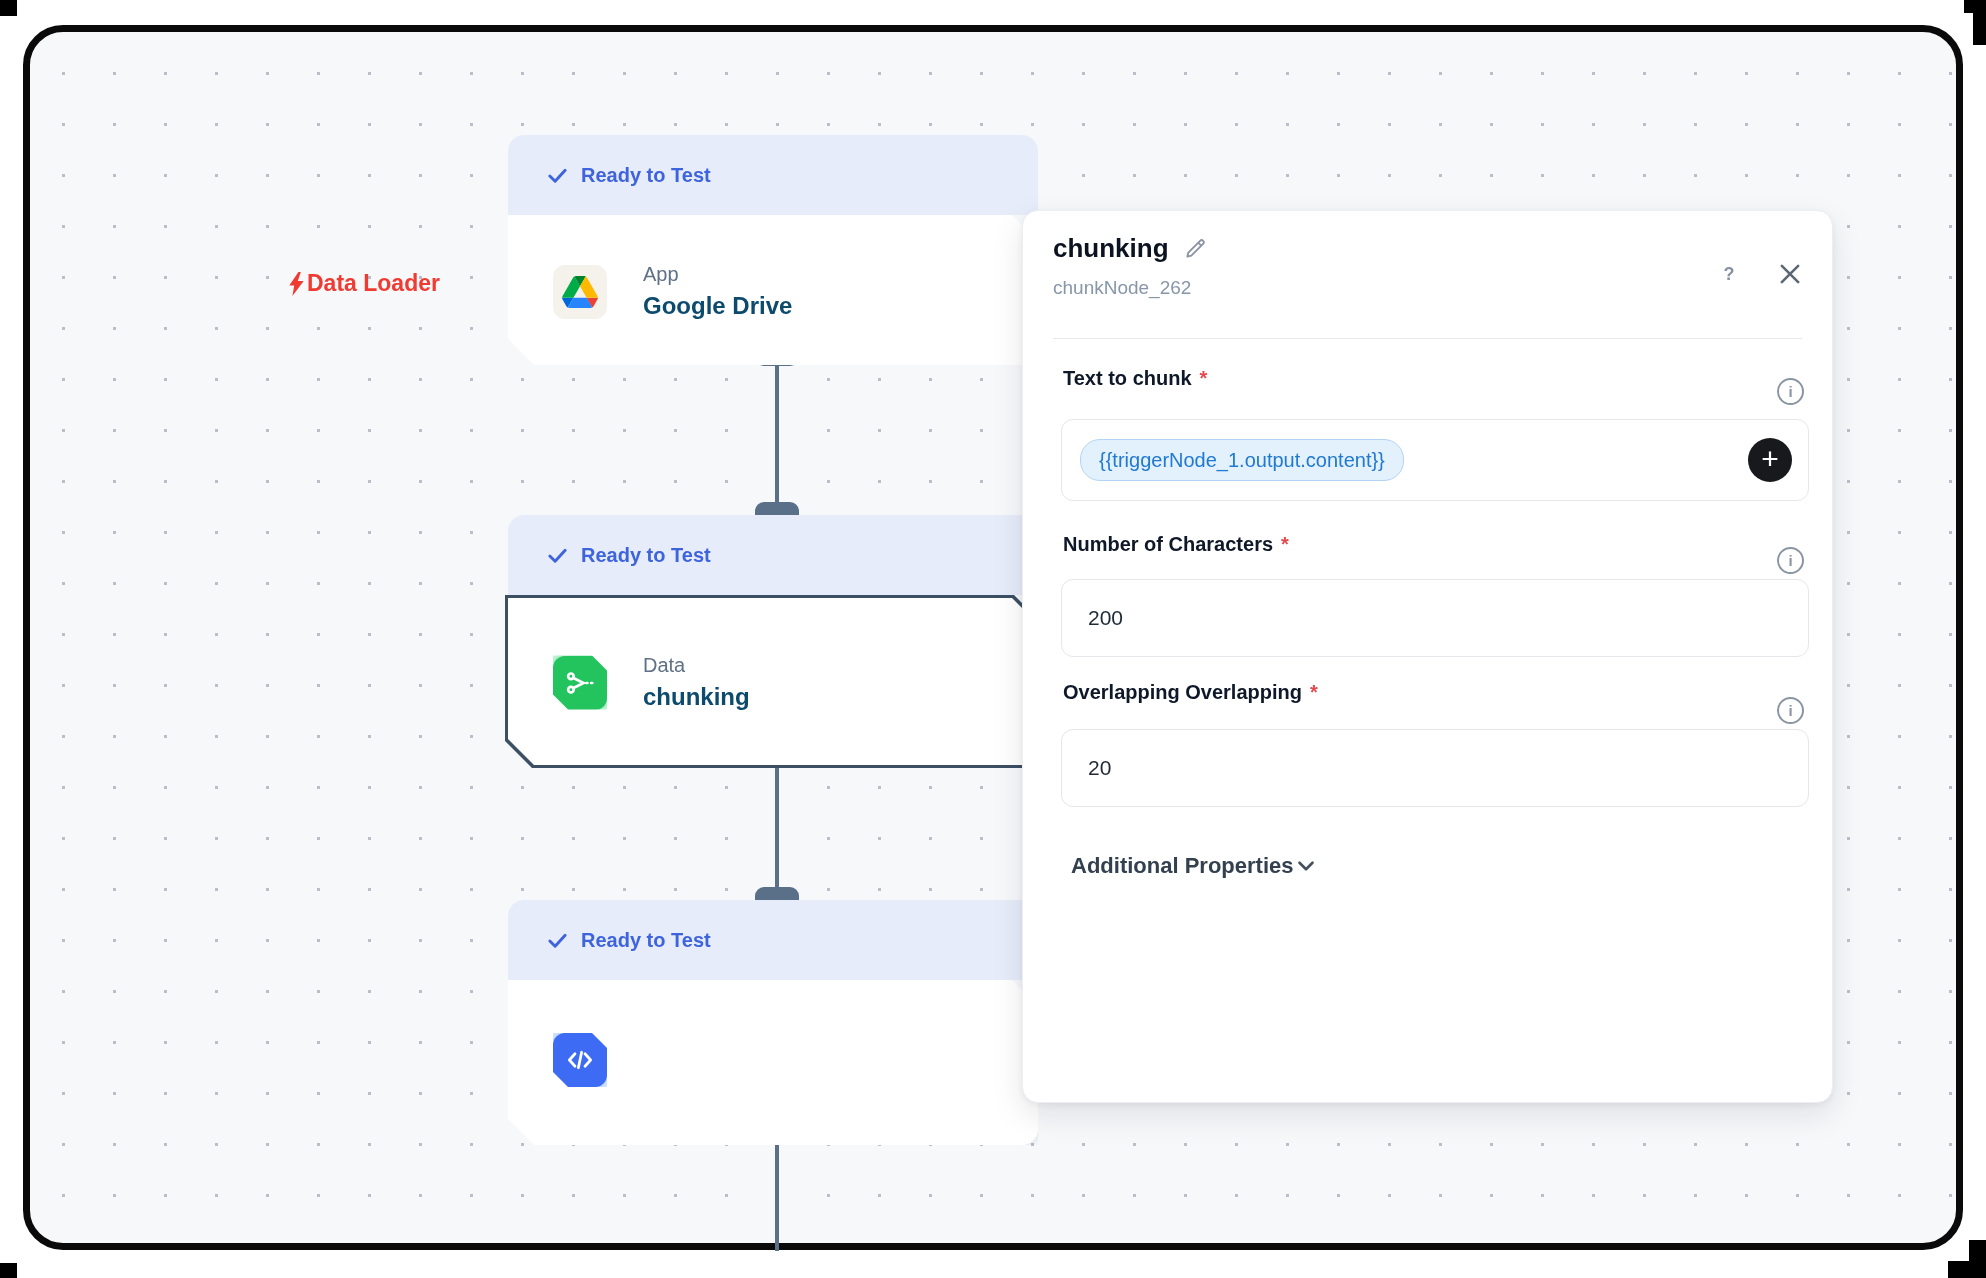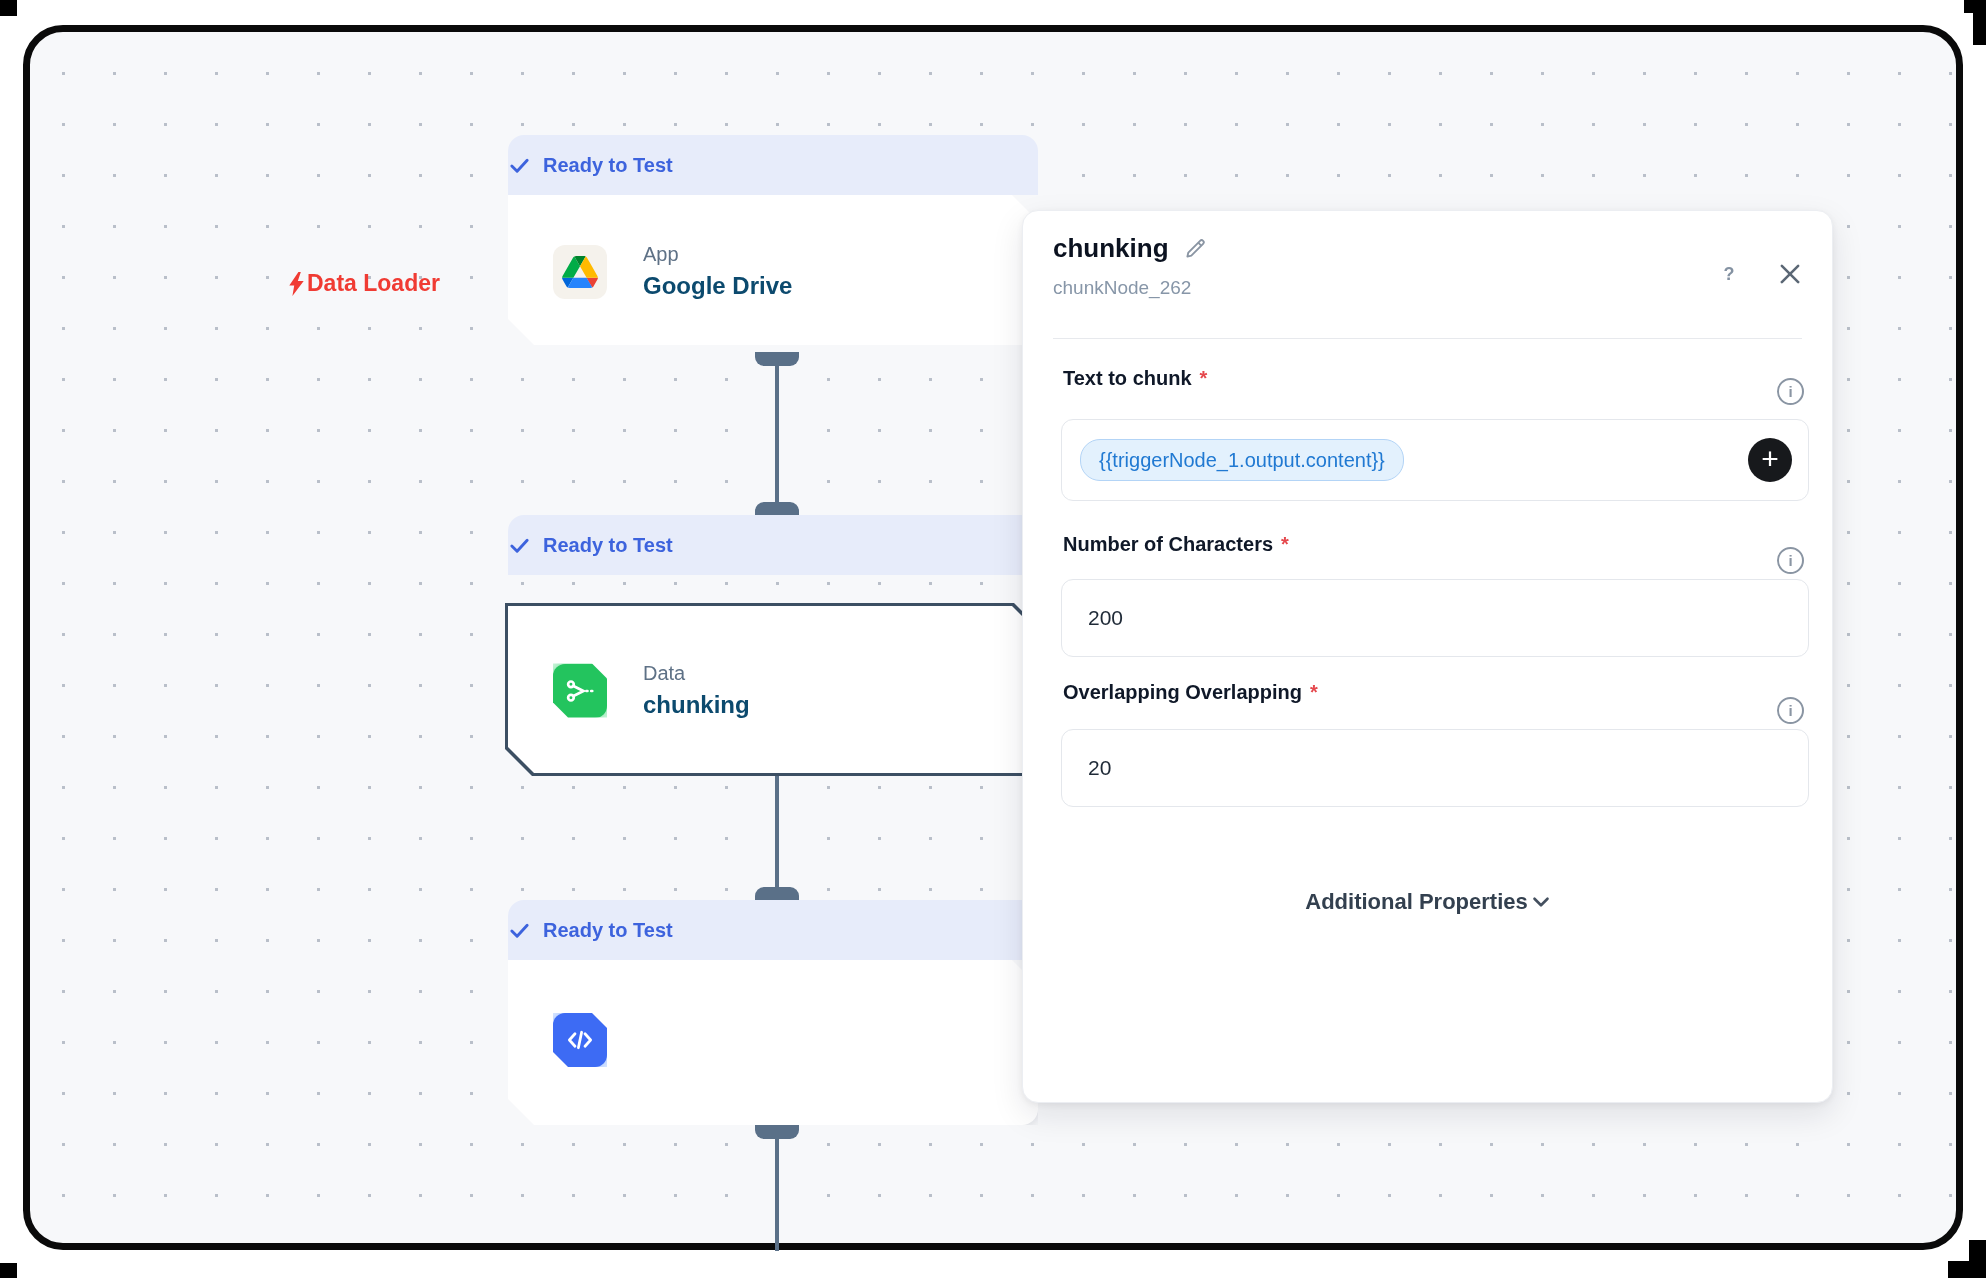--- a/index.html
+++ b/index.html
@@ -27,33 +27,32 @@
 
   .group-label{
     position:absolute;left:258px;top:238px;display:flex;align-items:center;gap:2px;
     color:#f03b33;font-size:23px;font-weight:800;z-index:2;
   }
   .group-label svg{display:block;}
 
   
   .node{position:absolute;left:478px;width:530px;z-index:2;}
   .badge{
-    height:60px;background:#e7ecfa;border-radius:16px 16px 0 0;
-    display:flex;align-items:center;gap:12px;box-sizing:border-box;
+    height:80px;background:#e7ecfa;border-radius:16px 16px 0 0;
+    display:flex;align-items:center;gap:12px;padding-left:38px;box-sizing:border-box;
   }
   .badge-label{color:#3d63dd;font-size:20px;font-weight:700;}
   .card{
     position:relative;background:#ffffff;border-radius:0 0 16px 0;
     clip-path:polygon(0 0, calc(100% - 26px) 0, 100% 26px, 100% 100%, 26px 100%, 0 calc(100% - 26px));
   }
   .card-shadow{filter:drop-shadow(0 3px 5px rgba(20,30,55,0.10));}
   .sel-border{
     position:absolute;left:-3px;right:-3px;background:#3c4f63;border-radius:0 0 18px 0;
     clip-path:polygon(0 0, calc(100% - 27px) 0, 100% 27px, 100% 100%, 27px 100%, 0 calc(100% - 27px));
-    margin-top:28px;
   }
   .sel-border .card{position:absolute;left:3px;top:3px;right:3px;bottom:3px;}
   .card-row{position:absolute;left:45px;display:flex;align-items:center;gap:36px;}
   .app-icon{
     width:54px;height:54px;border-radius:12px;background:#f5f2ec;
     display:flex;align-items:center;justify-content:center;
   }
   .shape-icon{
     width:54px;height:54px;border-radius:12px;display:flex;align-items:center;justify-content:center;
     clip-path:polygon(0 0, calc(100% - 15px) 0, 100% 15px, 100% 100%, 15px 100%, 0 calc(100% - 15px));
@@ -110,22 +109,22 @@
   }
   .chip{
     background:#e3f1fd;border:1.5px solid #b3d4f6;border-radius:20px;height:40px;
     display:flex;align-items:center;padding:0 18px;font-size:20px;color:#2079d2;cursor:pointer;
   }
   .plus-btn{
     width:44px;height:44px;border-radius:50%;background:#17191c;color:#fff;border:none;cursor:pointer;
     font-size:30px;line-height:1;display:flex;align-items:center;justify-content:center;padding-bottom:3px;box-sizing:border-box;
   }
   .addprops{
-    position:absolute;left:48px;right:44px;top:678px;display:flex;align-items:center;
-    justify-content:center;cursor:pointer;
+    position:absolute;left:48px;right:44px;top:642px;display:flex;align-items:center;
+    justify-content:flex-start;cursor:pointer;
   }
   .addprops-label{font-size:22px;font-weight:700;color:#33404f;}
 </style>
 </head>
 <body>
 
 <div class="mark tl"></div>
 <div class="mark tr1"></div>
 <div class="mark tr2"></div>
 <div class="mark br1"></div>

